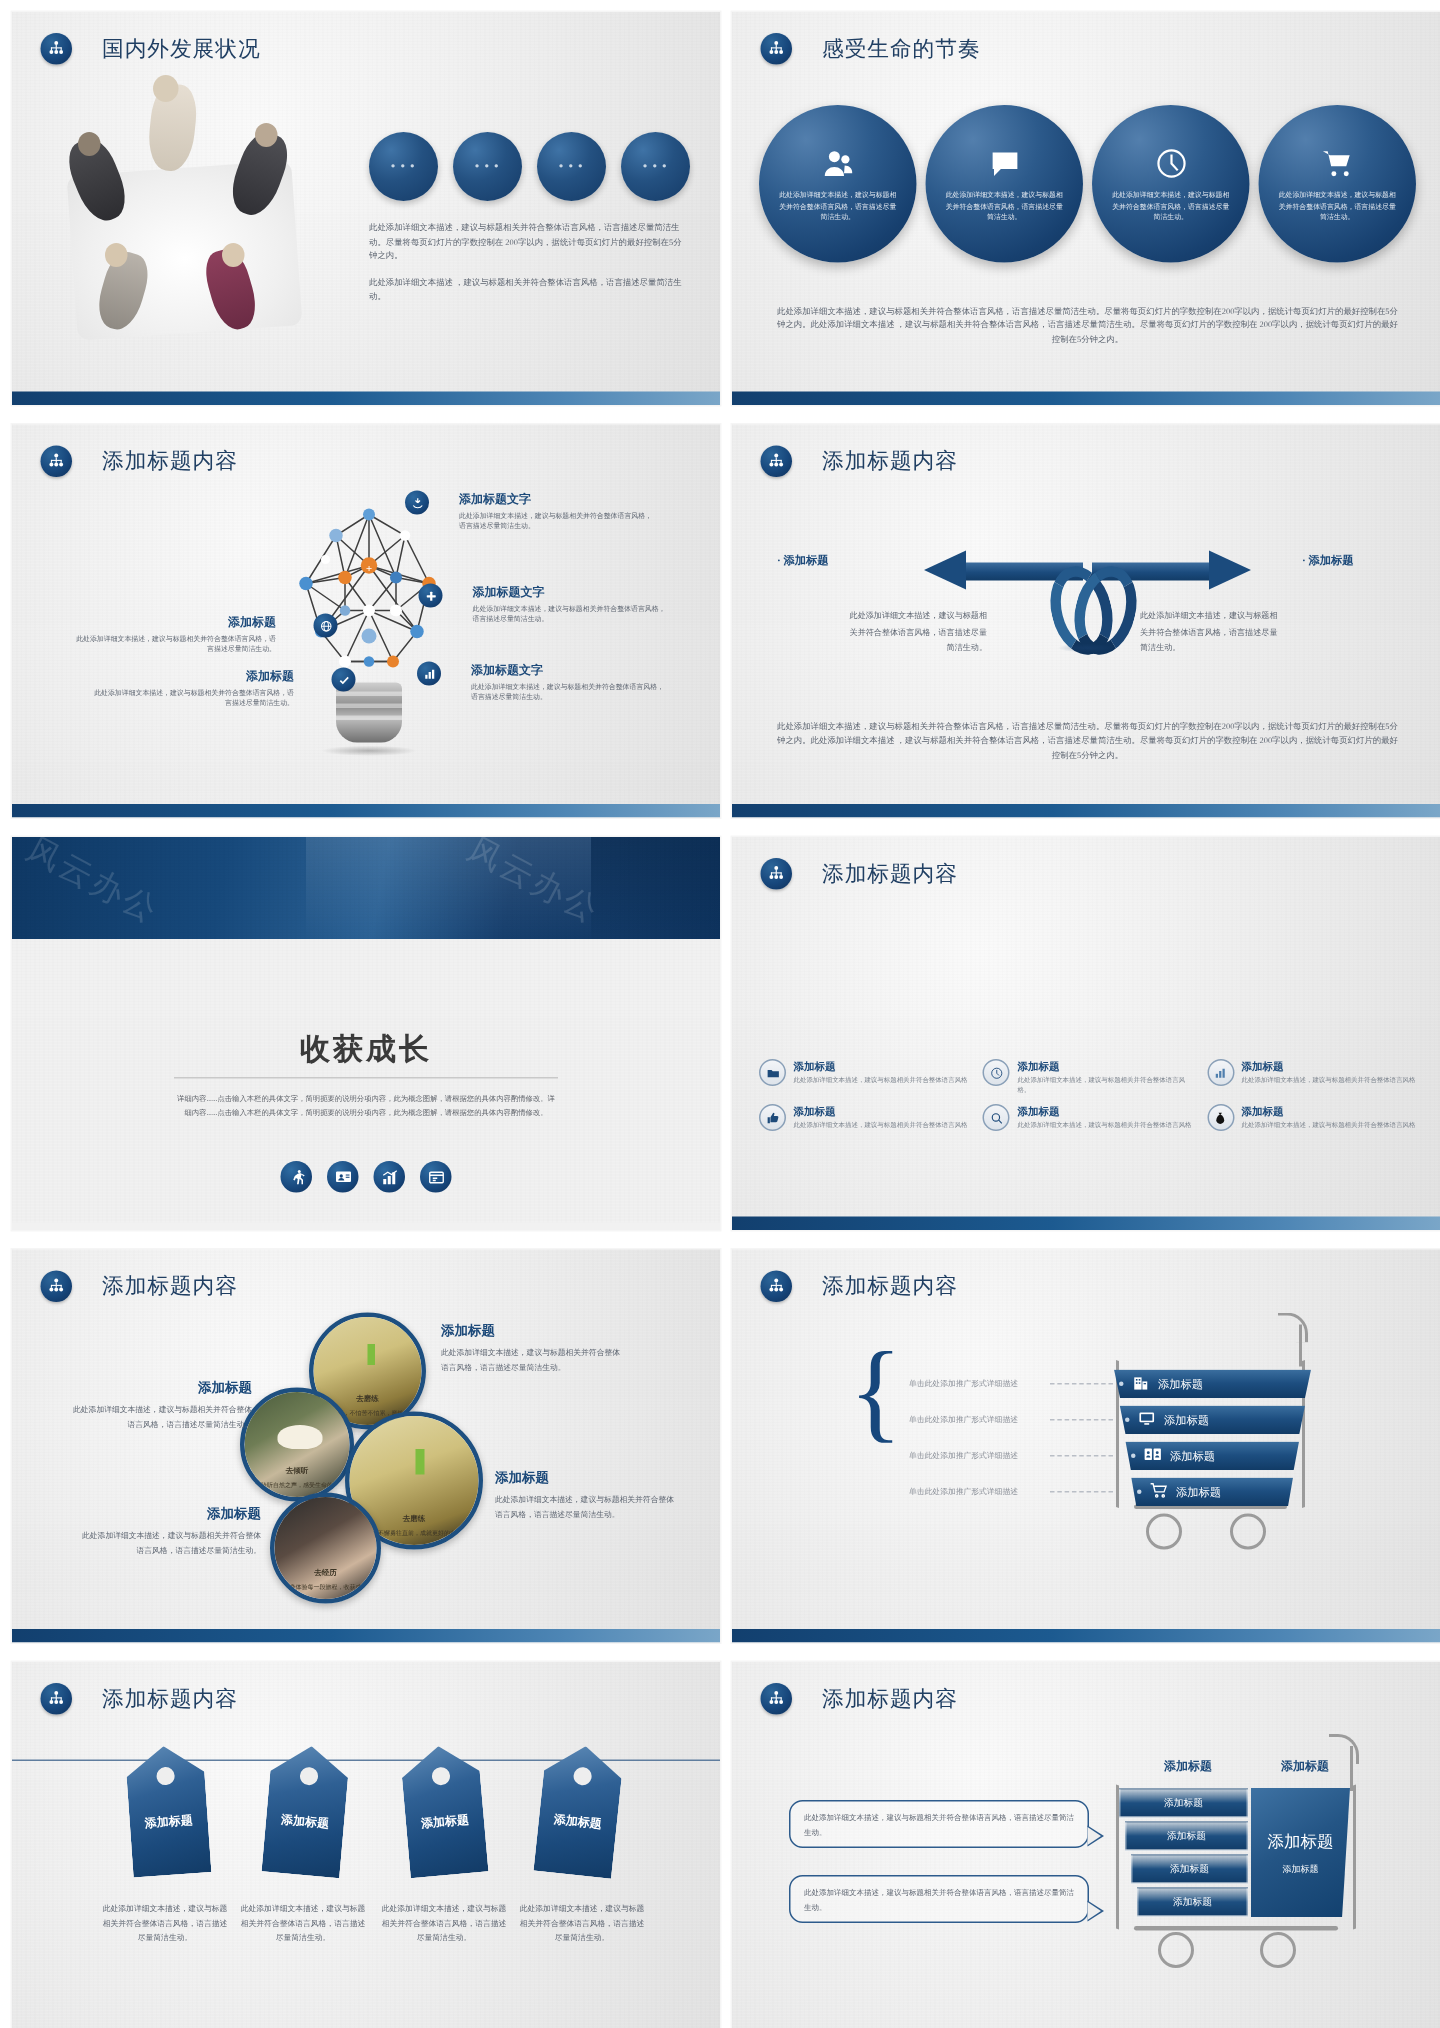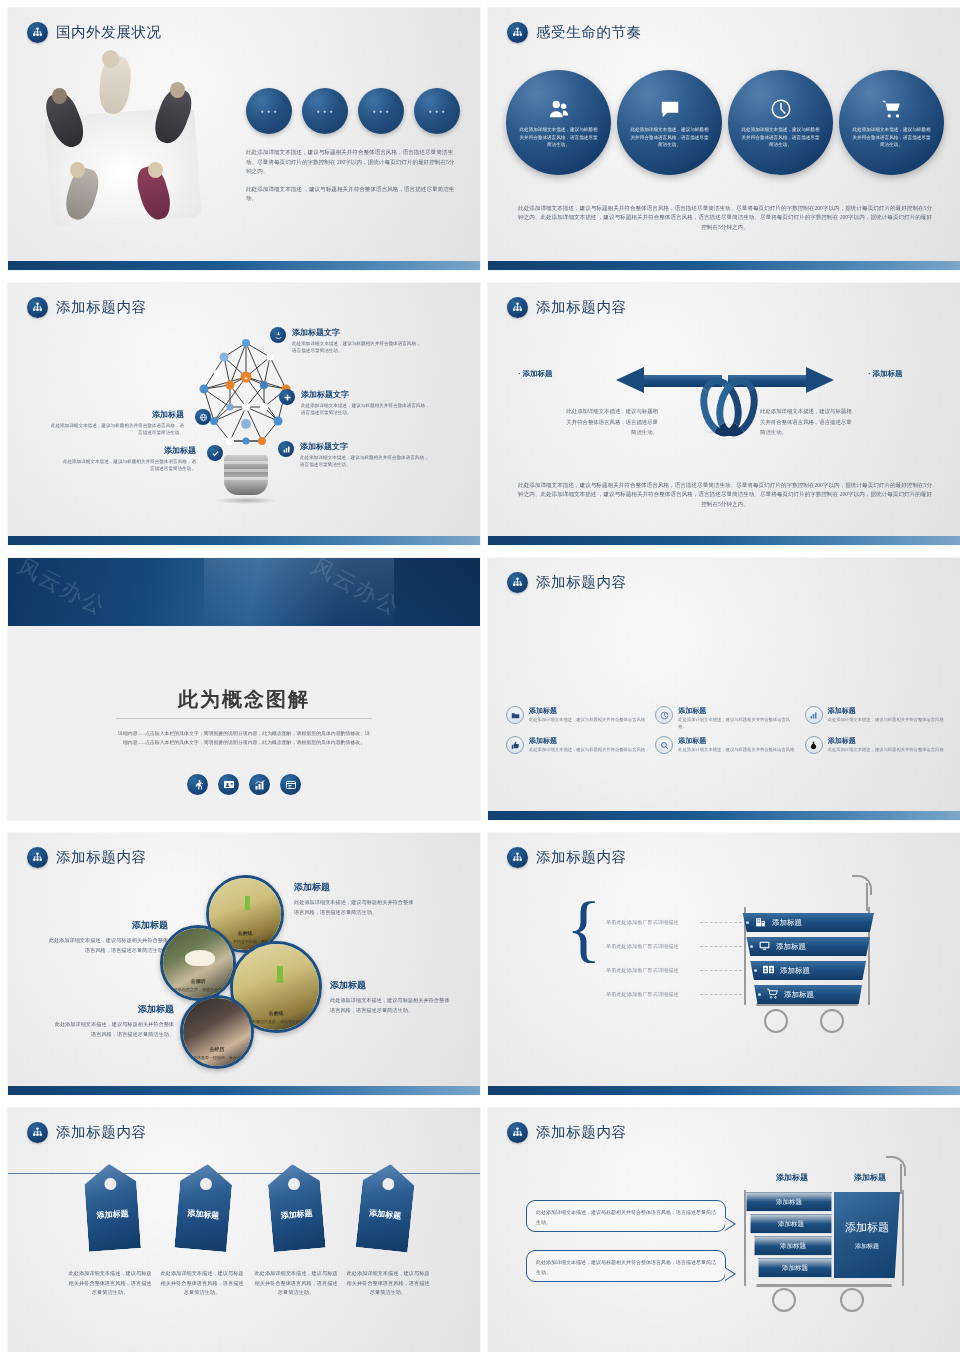--- a/index.html
+++ b/index.html
@@ -10,21 +10,21 @@
          background:
            radial-gradient(circle at 35% 30%, #fafafa 0%, #ededed 55%, #e2e2e2 100%);
          box-shadow:0 0 0 1px rgba(0,0,0,0.04);}
   .noise{position:absolute;inset:0;pointer-events:none;opacity:.5;
     background-image:
       repeating-linear-gradient(0deg, rgba(0,0,0,.018) 0 1px, transparent 1px 2px),
       repeating-linear-gradient(90deg, rgba(0,0,0,.014) 0 1px, transparent 1px 3px);}
   .footer-bar{position:absolute;left:0;right:0;bottom:0;height:9px;
     background:linear-gradient(90deg,#123f6e 0%,#1c5a90 45%,#4e86b5 78%,#7aa6c8 100%);}
   
-  .shdr{position:absolute;left:19px;top:14px;display:flex;align-items:center;gap:8px;}
+  .shdr{position:absolute;left:19px;top:14px;display:flex;align-items:center;gap:20px;}
   .hicon{width:21px;height:21px;border-radius:50%;
     background:radial-gradient(circle at 35% 28%,#2d6699 0%,#17477c 55%,#0e2f59 100%);
     display:flex;align-items:center;justify-content:center;flex:0 0 auto;
     box-shadow:0 1px 2px rgba(0,0,0,.25);}
   .hicon svg{width:13px;height:13px;}
   .htitle{font-family:"Liberation Serif","DejaVu Serif",serif;font-size:14.5px;color:#203f63;letter-spacing:.6px;}
   
   .body-txt{font-family:"Liberation Serif","DejaVu Serif",serif;color:#5c6470;line-height:1.7;}
   .blue-h{font-family:"Liberation Serif","DejaVu Serif",serif;color:#1d4a7a;font-weight:bold;}
   
@@ -48,21 +48,21 @@
     font-family:"Liberation Serif","DejaVu Serif",serif;}
   .s2-bottom{position:absolute;left:30px;top:190px;width:414px;text-align:center;font-size:5.6px;}
   
   .bulb-wrap{position:absolute;left:178px;top:46px;width:120px;height:180px;}
   .base{position:absolute;left:38px;top:126px;width:44px;height:40px;
     background:linear-gradient(180deg,#cfcfcf,#8d8d8d 40%,#bdbdbd 60%,#6f6f6f 100%);
     border-radius:4px 4px 14px 14px;}
   .base i{position:absolute;left:0;right:0;height:3px;background:rgba(255,255,255,.45);}
   .bshadow{position:absolute;left:28px;top:168px;width:64px;height:7px;border-radius:50%;
     background:radial-gradient(ellipse,rgba(0,0,0,.25),rgba(0,0,0,0) 70%);}
-  .s3-item{position:absolute;display:flex;gap:6px;align-items:flex-start;}
+  .s3-item{position:absolute;display:flex;gap:20px;align-items:flex-start;}
   .mini-ic{width:16px;height:16px;border-radius:50%;flex:0 0 auto;
     background:radial-gradient(circle at 34% 28%,#2e6aa0 0%,#17477c 60%,#0e2f59 100%);
     display:flex;align-items:center;justify-content:center;}
   .mini-ic svg{width:9px;height:9px;}
   .s3-item h4{margin:0 0 2px;font-size:8px;}
   .s3-item p{margin:0;font-size:4.6px;line-height:1.6;width:130px;}
   .s3-left{text-align:right;}
   .s3-left p{width:136px;}
   
   .arrow{position:absolute;top:84px;height:26px;}
@@ -453,21 +453,21 @@
   </div>
 
   <div class="slide sec">
     <div class="sec-band">
       <div class="p1"></div>
       <div class="p2"></div>
       <span class="wm" style="left:6px;top:14px;">风云办公</span>
       <span class="wm" style="left:300px;top:14px;">风云办公</span>
     </div>
     <div class="noise"></div>
-    <div class="sec-title">此为概念图解</div>
+    <div class="sec-title">收获成长</div>
     <div class="sec-rule"></div>
     <p class="sec-desc body-txt">详细内容......点击输入本栏的具体文字，简明扼要的说明分项内容，此为概念图解，请根据您的具体内容酌情修改。详细内容......点击输入本栏的具体文字，简明扼要的说明分项内容，此为概念图解，请根据您的具体内容酌情修改。</p>
     <div class="sec-icons">
       <span class="c">
           <svg viewBox="0 0 24 24" fill="#fff">
             <circle cx="15" cy="4" r="2"></circle>
             <path d="M13 7l-4 3-2 5 2 1 1.5-3.5L13 14l-1 7h2.2l1.3-7.5 2.5 2.5V21h2v-6l-3-3 1-4 3 2.5 1.2-1.6L16 6z"></path>
           </svg>
         </span>
       <span class="c">

